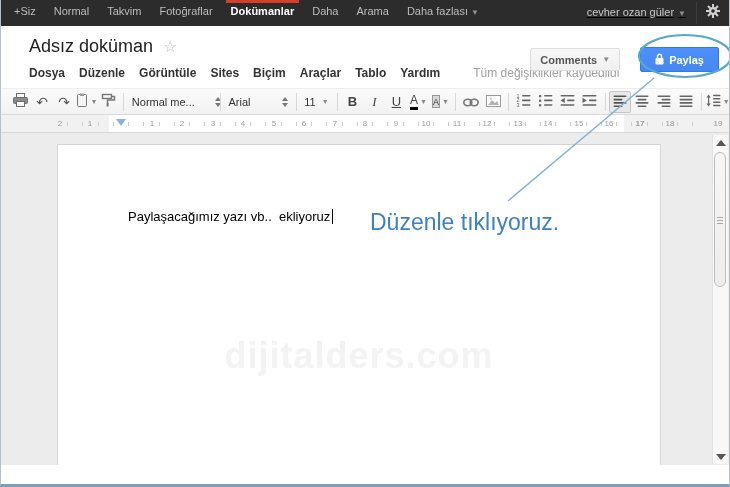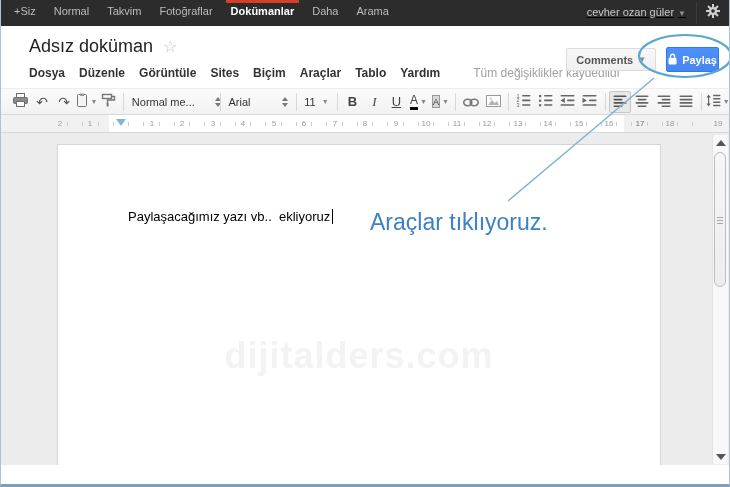--- a/index.html
+++ b/index.html
@@ -24,23 +24,23 @@
   .header { position:relative; height:62px; background:#fff; }
   .title-row { position:absolute; left:28px; top:10px; display:flex; align-items:center; }
   .doc-title { font-size:18px; color:#222; }
   .star { font-size:16px; color:#c0c0c0; margin-left:10px; cursor:pointer; }
   .menu-row { position:absolute; left:21px; top:40px; display:flex; align-items:center; }
   .menu-item { font-size:12px; font-weight:600; color:#333; padding:0 7px; cursor:pointer; white-space:nowrap; }
   .save-status { font-size:12px; color:#a0a0a0; margin-left:26px; white-space:nowrap; }
   .header-buttons { position:absolute; right:10px; top:21px; display:flex; align-items:center; }
   .btn-comments { height:23px; padding:6px 9px; font-size:11px; font-weight:bold; color:#555;
                   background:linear-gradient(#f8f8f8,#f0f0f0); border:1px solid #dcdcdc; border-radius:2px;
-                  display:flex; align-items:center; cursor:pointer; margin-right:10px; }
+                  display:flex; align-items:center; cursor:pointer; margin-right:20px; }
   .btn-comments .dd { font-size:8px; color:#888; margin-left:5px; }
-  .btn-share { height:25px; padding:0 1px; font-size:11px; font-weight:bold; color:#fff;
+  .btn-share { height:25px; padding:0 14px; font-size:11px; font-weight:bold; color:#fff;
                background:linear-gradient(#4d90fe,#4787ed); border:1px solid #3079ed; border-radius:2px;
                display:flex; align-items:center; gap:5px; cursor:pointer; }
 
   
   .toolbar { height:27px; background:linear-gradient(#fbfbfb,#f2f2f2); border-top:1px solid #ededed;
              border-bottom:1px solid #d9d9d9; display:flex; align-items:center; padding-left:8px; }
   .tb { height:22px; min-width:22px; display:flex; align-items:center; justify-content:center;
         cursor:pointer; color:#555; padding:0 2px; border:1px solid transparent; border-radius:2px; }
   .tb.selected { background:#e8e8e8; border-color:#c6c6c6; }
   .tb .glyph { font-size:14px; line-height:1; }
@@ -97,20 +97,21 @@
 <div class="screen">
 
   <div class="topbar">
     <span class="topbar-item">+Siz</span>
     <span class="topbar-item">Normal</span>
     <span class="topbar-item">Takvim</span>
     <span class="topbar-item">Fotoğraflar</span>
     <span class="topbar-item active">Dokümanlar</span>
     <span class="topbar-item">Daha</span>
     <span class="topbar-item">Arama</span>
+    <span class="topbar-item"><span>Daha fazlası</span><span class="dd">▼</span></span>
     <div class="topbar-right">
       <span class="account"><span>cevher ozan güler</span><span class="dd">▼</span></span>
       <div class="topbar-divider"></div>
       <div class="gear-btn">
         <span>
           <svg width="16" height="16" viewBox="0 0 16 16">
             <g fill="#cfcfcf">
               <rect x="7" y="1" width="2" height="14"></rect>
               <rect x="1" y="7" width="14" height="2"></rect>
               <rect x="7" y="1" width="2" height="14" transform="rotate(45 8 8)"></rect>
@@ -377,21 +378,21 @@
         <span class="ruler-num" style="left: 669px;">18</span>
         <span class="ruler-num" style="left: 700px; padding-left: 36px;">19</span>
       </div>
     <div class="ruler-marker"></div>
   </div>
 
   <div class="docarea">
     <div class="page">
       <div class="watermark">dijitalders.com</div>
       <div class="doc-text"><span>Paylaşacağımız yazı vb..  ekliyoruz</span><span class="caret"></span></div>
-      <div class="callout-text">Araçlar tıklıyoruz.</div>
+      <div class="callout-text">Düzenle tıklıyoruz.</div>
     </div>
     <div class="scrollbar">
       <div class="sb-arrow sb-up"></div>
       <div class="sb-thumb">
         <div class="sb-grip"></div>
       </div>
       <div class="sb-arrow sb-down"></div>
     </div>
   </div>
 

